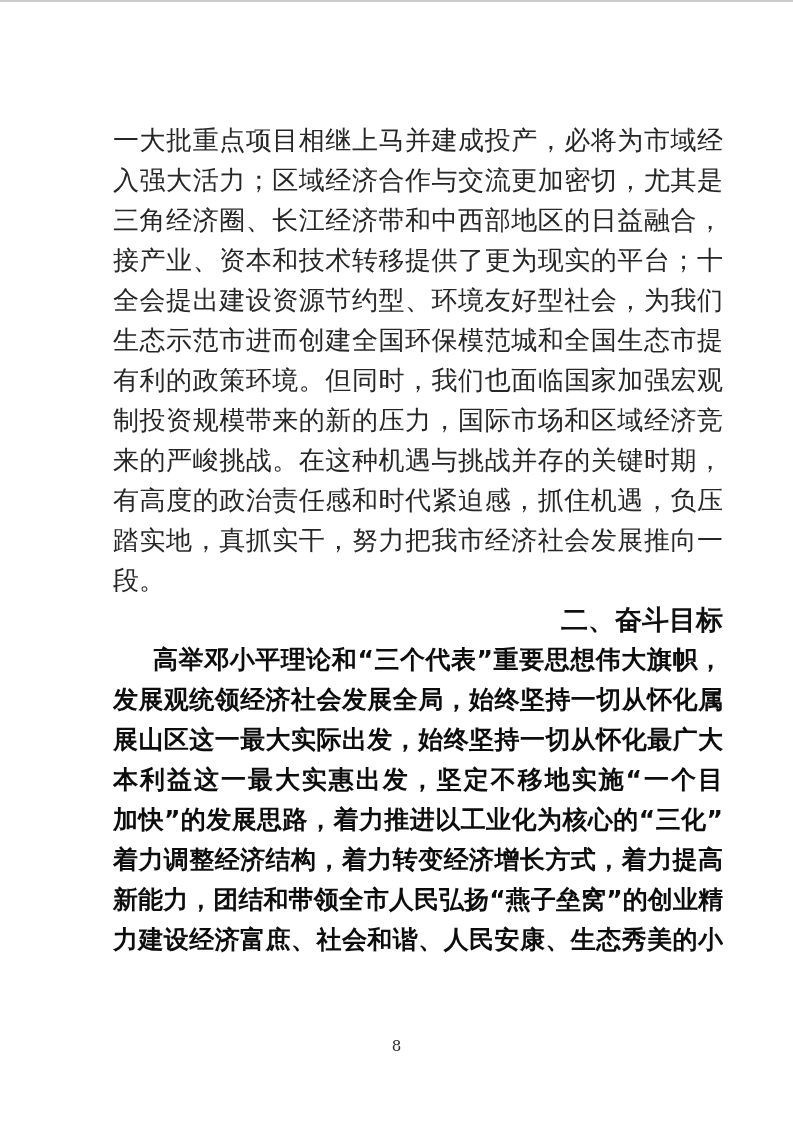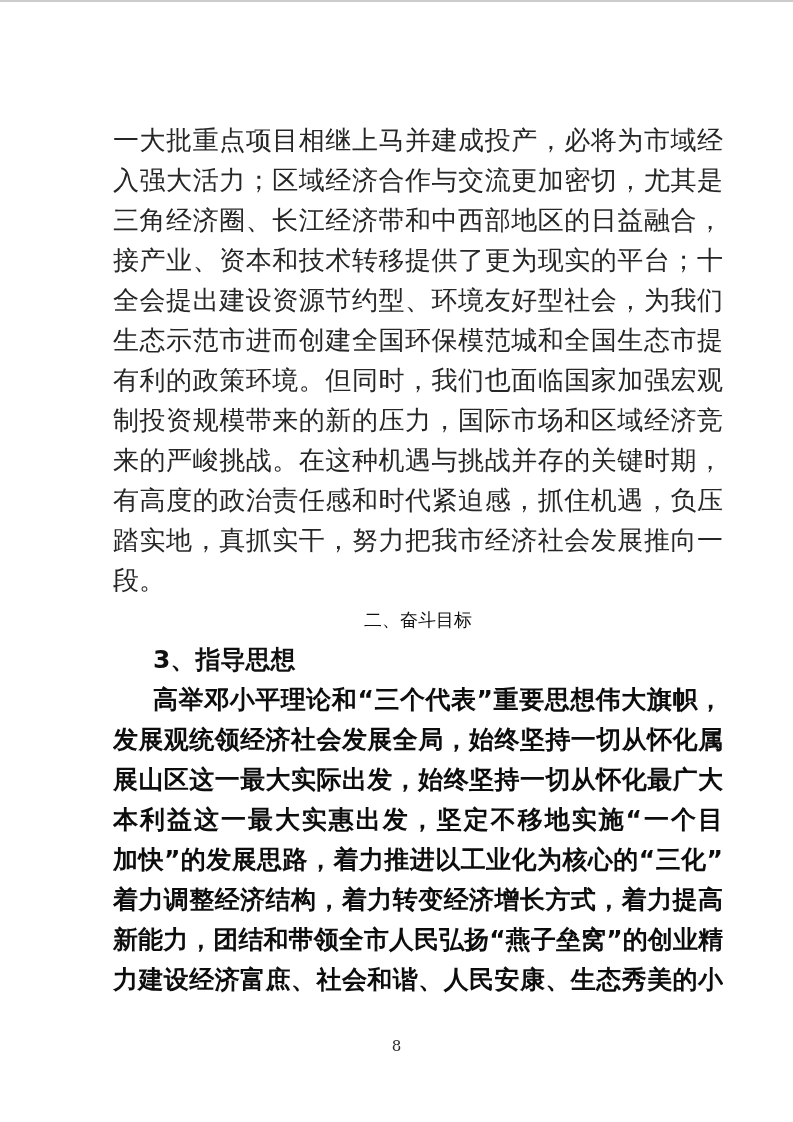--- a/index.html
+++ b/index.html
@@ -41,25 +41,25 @@
     text-align-last: justify;
     overflow: hidden;
     height: 40px;
   }
   .body-para .tline.last {
     text-align-last: left;
   }
   .section-heading {
     margin: 0;
     font-family: "DejaVu Sans", sans-serif;
-    font-weight: normal;
-    font-size: 18px;
+    font-weight: bold;
+    font-size: 27px;
     line-height: 40px;
     height: 40px;
-    text-align: center;
+    text-align: right;
     color: #101010;
   }
   .sub-heading {
     margin: 0;
     font-family: "DejaVu Sans", sans-serif;
     font-weight: bold;
     font-size: 25px;
     line-height: 40px;
     height: 40px;
     text-align: left;
@@ -112,21 +112,20 @@
         <div class="tline">有利的政策环境。但同时，我们也面临国家加强宏观调控、控</div>
         <div class="tline">制投资规模带来的新的压力，国际市场和区域经济竞争加剧带</div>
         <div class="tline">来的严峻挑战。在这种机遇与挑战并存的关键时期，我们必须</div>
         <div class="tline">有高度的政治责任感和时代紧迫感，抓住机遇，负压奋进，脚</div>
         <div class="tline">踏实地，真抓实干，努力把我市经济社会发展推向一个新的阶</div>
         <div class="tline last">段。</div>
       </div>
 
     <h2 class="section-heading">二、奋斗目标</h2>
 
-    <h3 class="sub-heading">3、指导思想</h3>
 
     <div class="para bold-para">
         <div class="tline first">高举邓小平理论和“三个代表”重要思想伟大旗帜，以科学</div>
         <div class="tline">发展观统领经济社会发展全局，始终坚持一切从怀化属于后发</div>
         <div class="tline">展山区这一最大实际出发，始终坚持一切从怀化最广大人民根</div>
         <div class="tline">本利益这一最大实惠出发，坚定不移地实施“一个目标、三个</div>
         <div class="tline">加快”的发展思路，着力推进以工业化为核心的“三化”进程，</div>
         <div class="tline">着力调整经济结构，着力转变经济增长方式，着力提高自主创</div>
         <div class="tline">新能力，团结和带领全市人民弘扬“燕子垒窝”的创业精神，努</div>
         <div class="tline last">力建设经济富庶、社会和谐、人民安康、生态秀美的小康怀化。</div>

